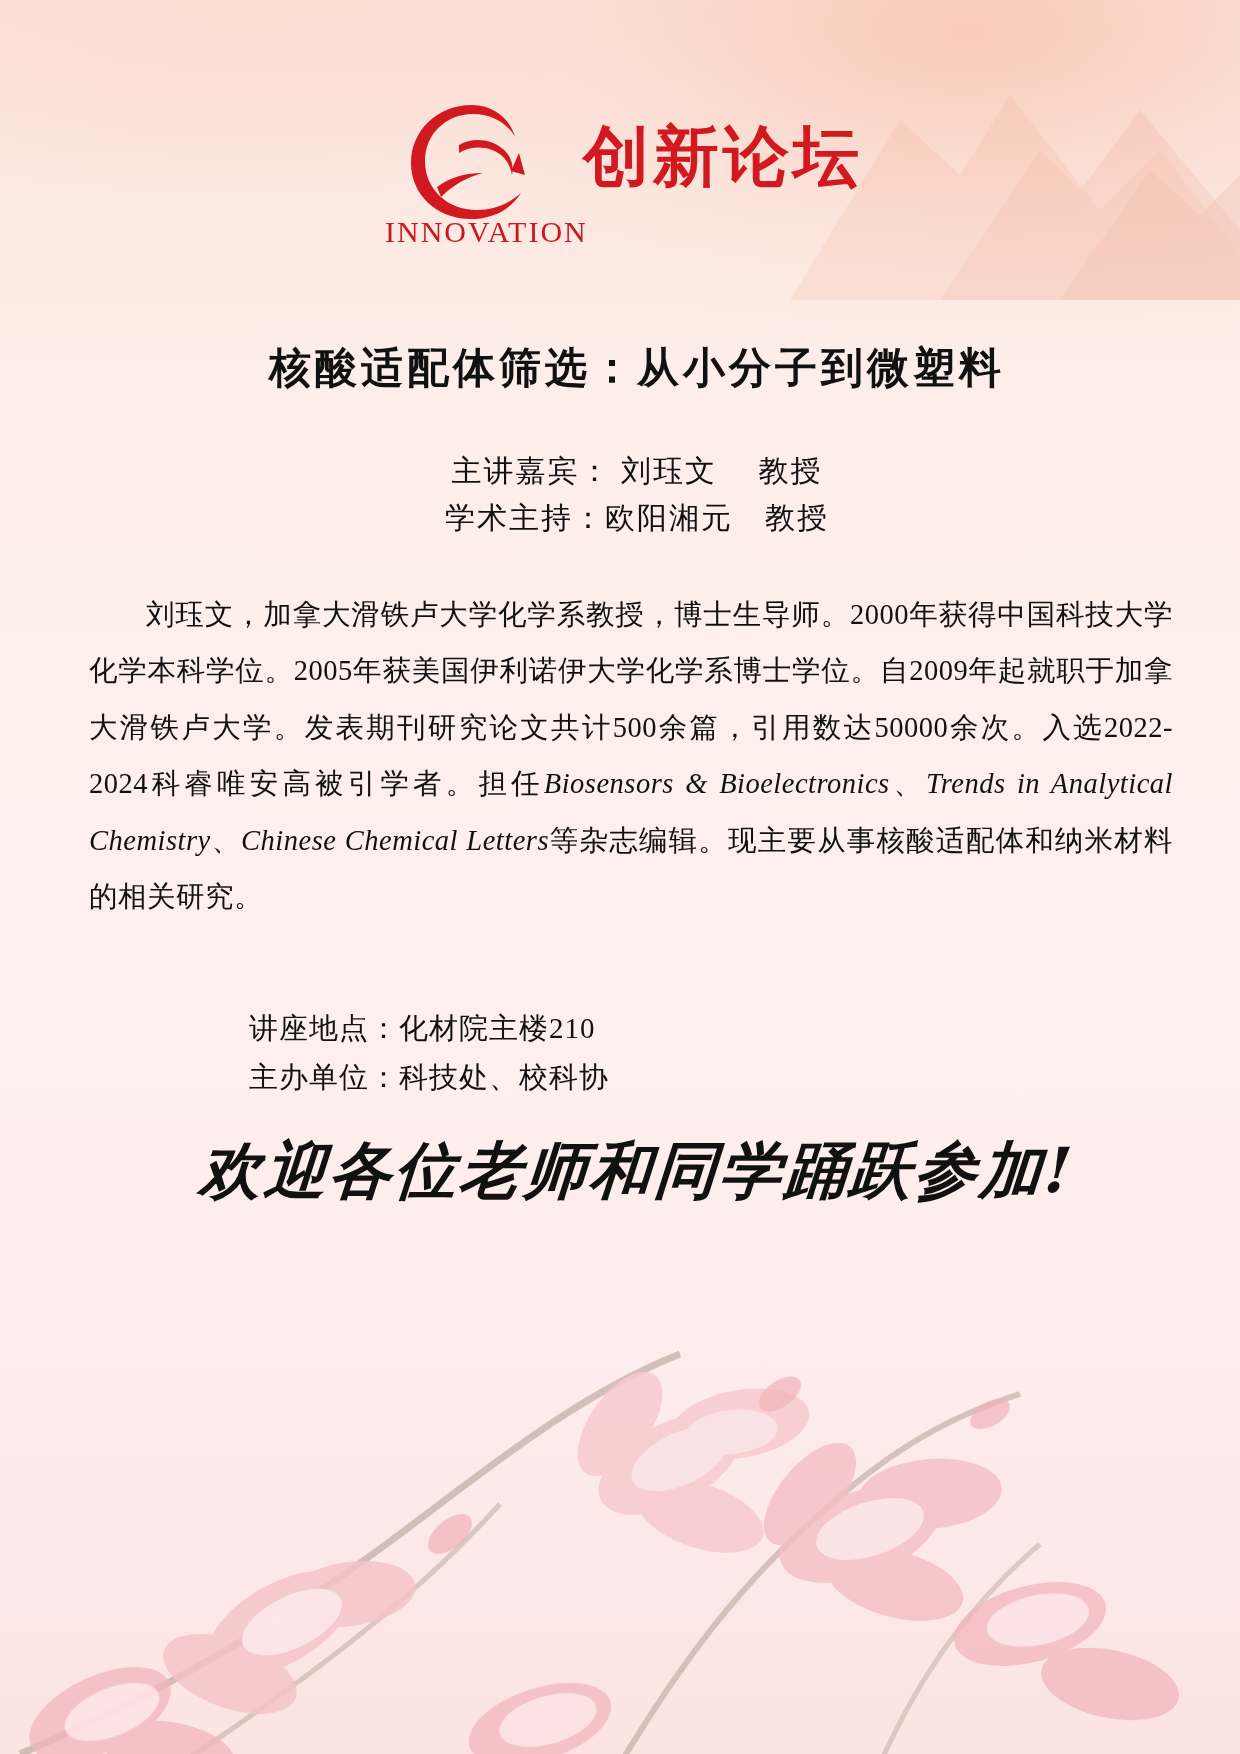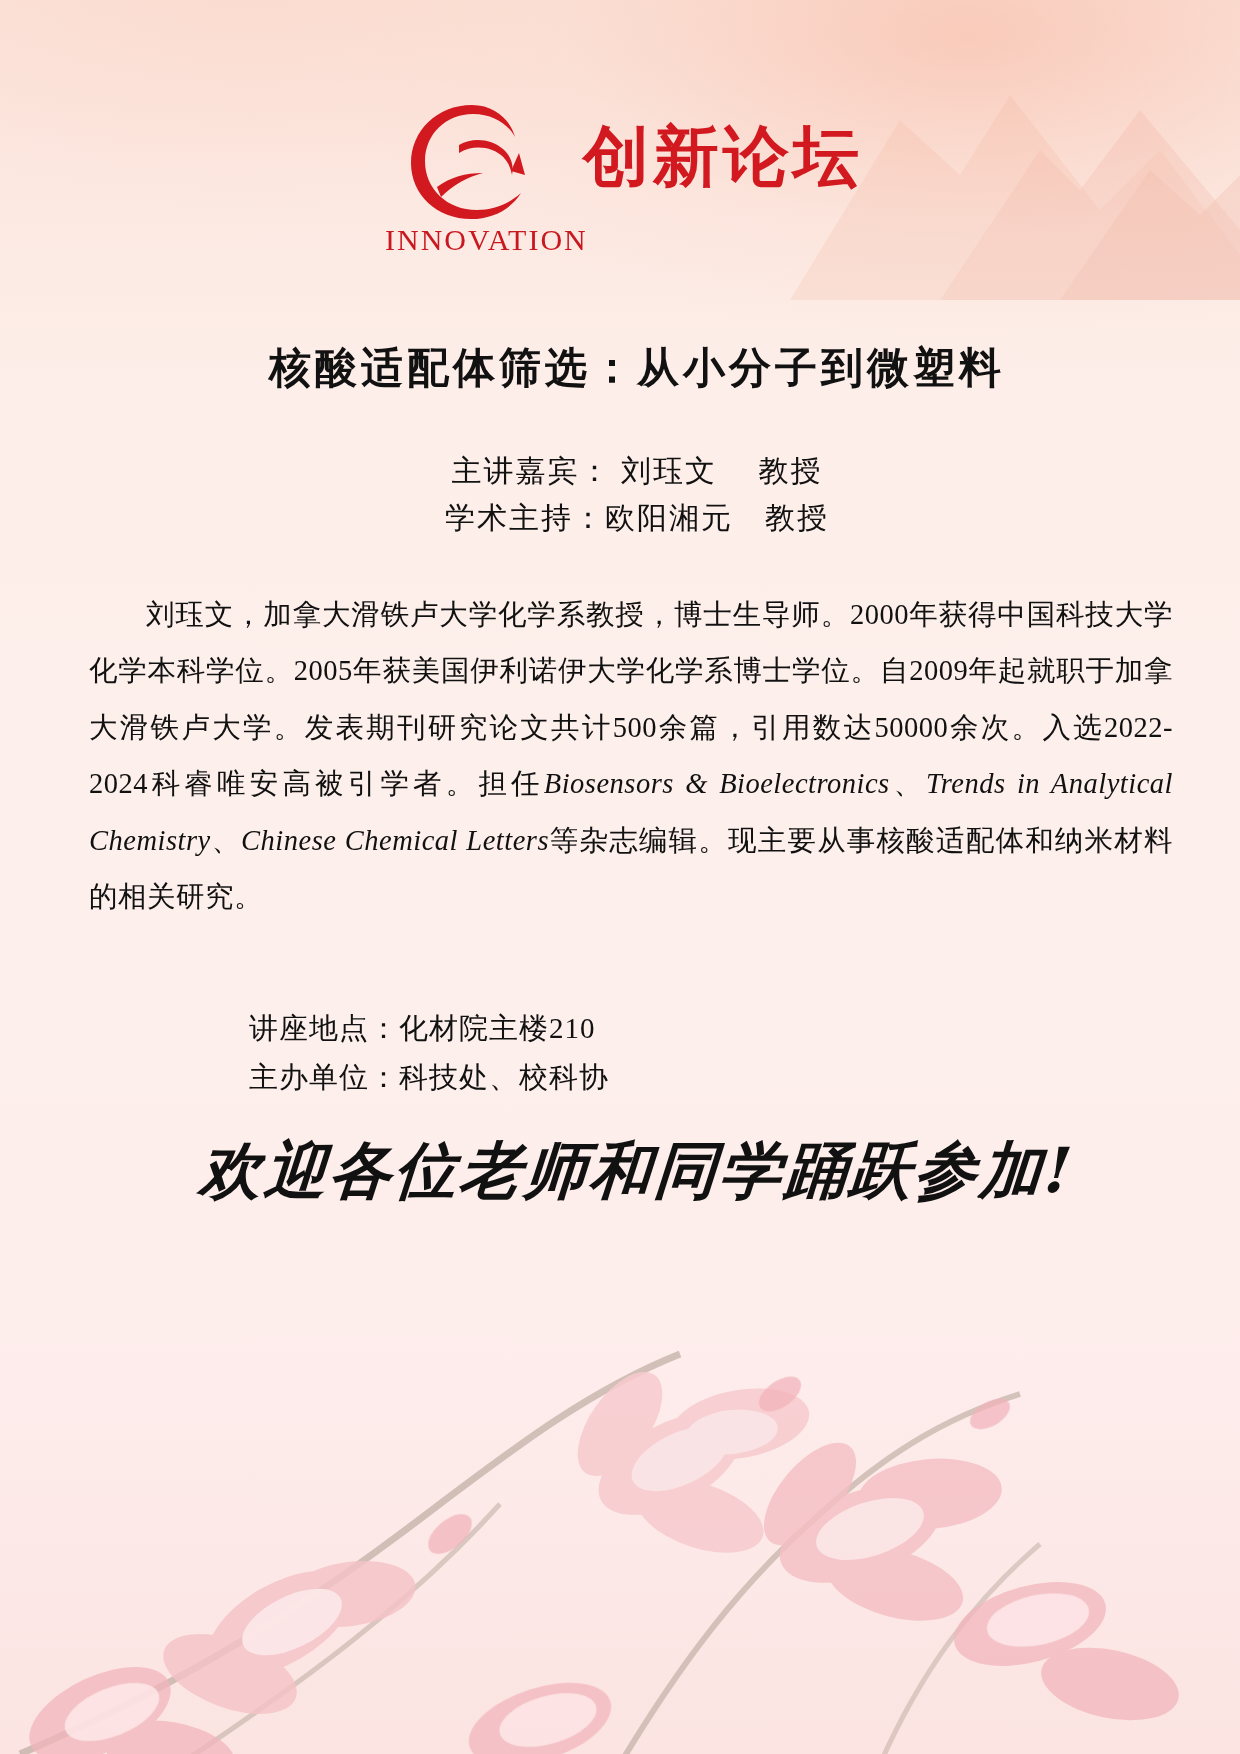--- a/index.html
+++ b/index.html
@@ -68,21 +68,21 @@
   .logo-mark {
     position: absolute;
     left: 30px;
     top: 6px;
     width: 130px;
     height: 122px;
   }
   .logo-word {
     position: absolute;
     left: 8px;
-    top: 128px;
+    top: 120px;
     width: 200px;
     text-align: center;
     color: #c9181f;
     font-family: "Liberation Serif", serif;
     font-size: 30px;
     letter-spacing: 2px;
   }
   .title-block {
     display: flex;
     align-items: flex-start;

